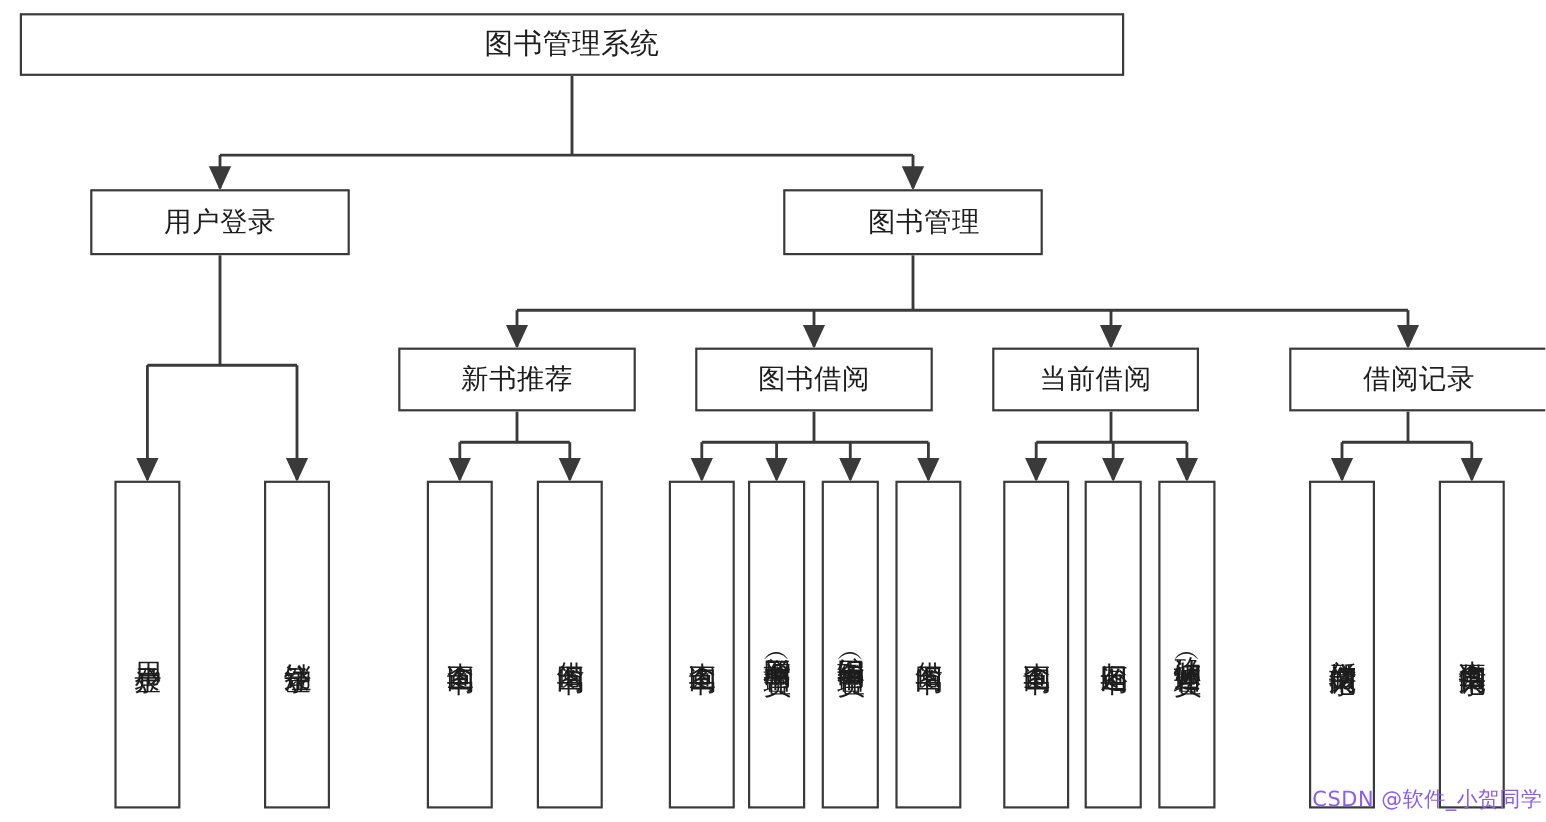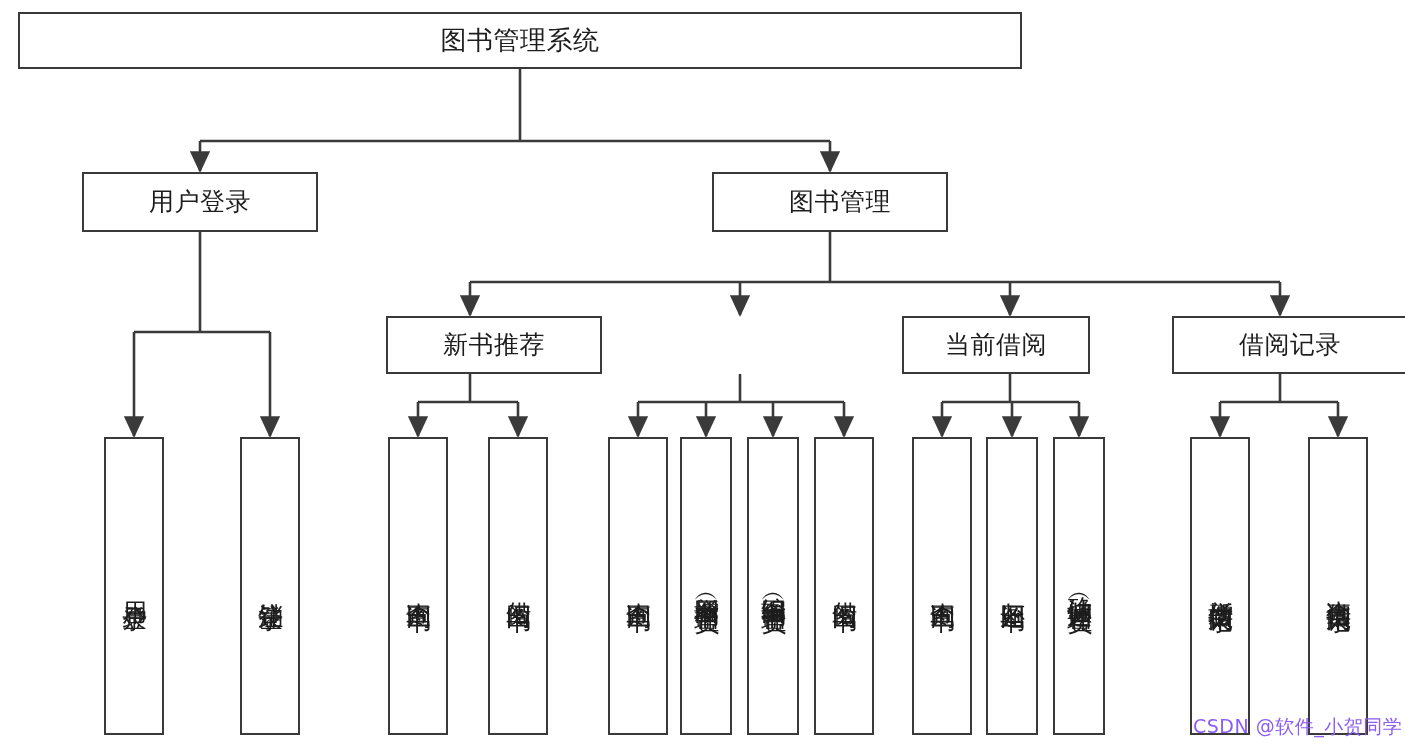--- a/index.html
+++ b/index.html
@@ -106,21 +106,22 @@
         <path d="M 1220 402 L 1220 436" marker-end="url(#arrowhead)"></path>
         <path d="M 1338 402 L 1338 436" marker-end="url(#arrowhead)"></path>
       </g>
   </svg>
 
   <div class="node root h" style="left: 18px; top: 12px; width: 1004px; height: 57px;">图书管理系统</div>
 
   <div class="node h" style="left: 82px; top: 172px; width: 236px; height: 60px;">用户登录</div>
   <div class="node h" style="left: 712px; top: 172px; width: 236px; height: 60px; padding-left: 20px;">图书管理</div>
 
-  <div class="node h" style="left: 362px; top: 316px; width: 216px; height: 58px; margin-left: 24px;">新书推荐</div>
+  <div class="node h" style="left: 362px; top: 316px; width: 216px; height: 58px;">新书推荐</div>
+  <div class="node h" style="left: 632px; top: 316px; width: 216px; height: 58px;">图书借阅</div>
   <div class="node h" style="left: 902px; top: 316px; width: 188px; height: 58px;">当前借阅</div>
   <div class="node h" style="left: 1172px; top: 316px; width: 236px; height: 58px;">借阅记录</div>
 
   <div class="node v" style="left: 104px; top: 437px; width: 60px; height: 298px;">用户登录</div>
   <div class="node v" style="left: 240px; top: 437px; width: 60px; height: 298px;">注销登录</div>
   <div class="node v" style="left: 388px; top: 437px; width: 60px; height: 298px;">查询图书</div>
   <div class="node v" style="left: 488px; top: 437px; width: 60px; height: 298px;">借阅图书</div>
   <div class="node v" style="left: 608px; top: 437px; width: 60px; height: 298px;">查询图书</div>
   <div class="node v" style="left: 680px; top: 437px; width: 52px; height: 298px;">新增图书（管理员）</div>
   <div class="node v" style="left: 747px; top: 437px; width: 52px; height: 298px;">编辑图书（管理员）</div>

